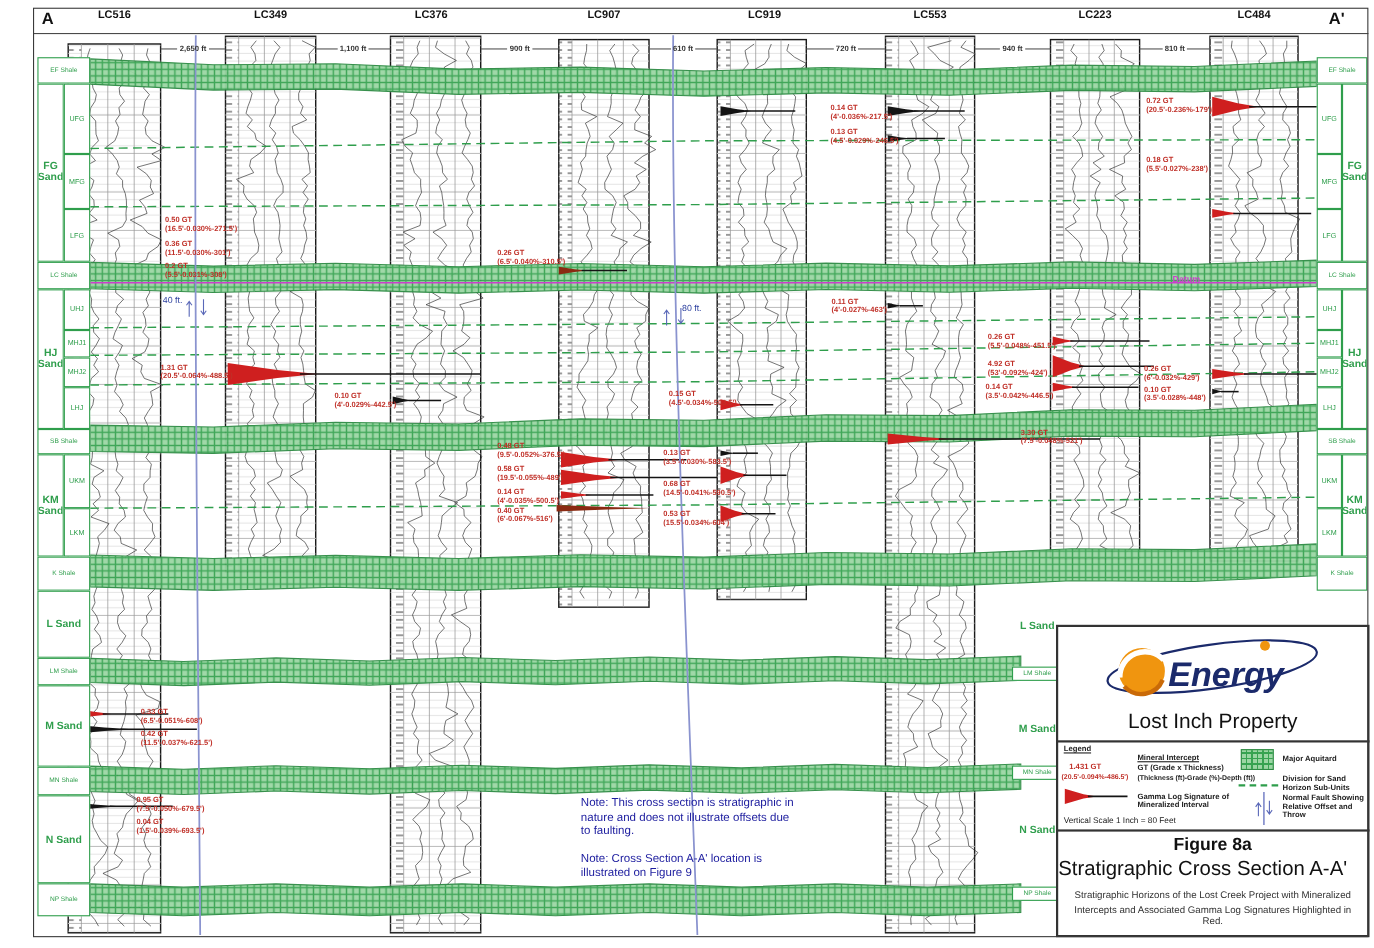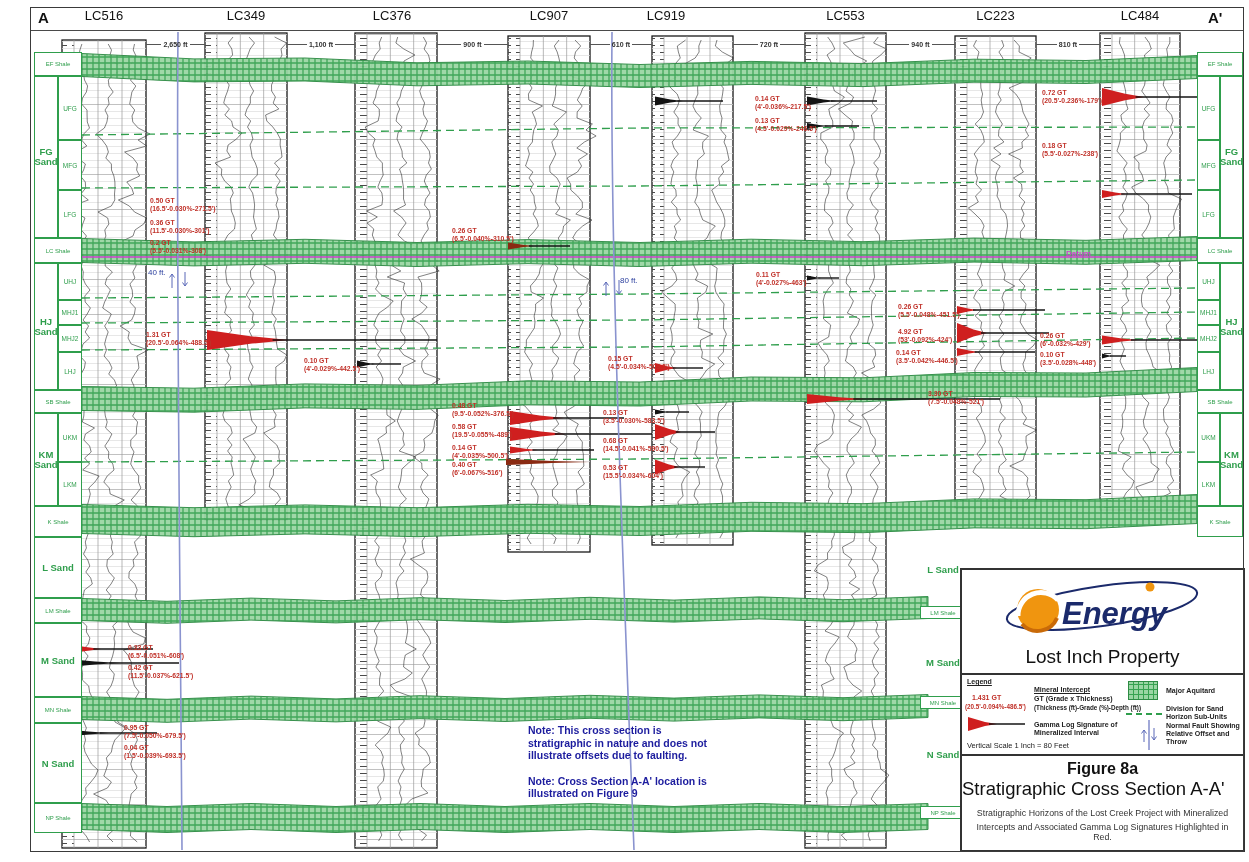--- a/index.html
+++ b/index.html
@@ -2,38 +2,38 @@
 <html><head>
 <meta charset="utf-8">
 <style>
   html,body{margin:0;padding:0;background:#ffffff}
   #stage{position:relative;width:1249px;height:862px;background:#fff;overflow:hidden;
          font-family:"Liberation Sans",sans-serif;}
   .outer-frame{position:absolute;left:30px;top:7px;width:1214px;height:845px;
                border:1.5px solid #3a3a3a;box-sizing:border-box;pointer-events:none;z-index:40}
   .topline{position:absolute;left:30px;top:30px;width:1214px;border-top:1px solid #4a4a4a;z-index:5}
   #sec-svg{position:absolute;left:0;top:0;z-index:2}
-  .well-name{position:absolute;top:8px;transform:translateX(-50%);font-size:13px;font-weight:normal;color:#111;z-index:6;white-space:nowrap}
+  .well-name{position:absolute;top:8px;transform:translateX(-50%);font-size:10px;font-weight:bold;color:#111;z-index:6;white-space:nowrap}
   .endpoint{position:absolute;top:9px;font-size:15px;font-weight:bold;color:#111;z-index:6}
   .dist{position:absolute;top:41px;display:flex;align-items:center;z-index:6;color:#333;font-size:7px;font-weight:bold}
   .dist::before,.dist::after{content:"";flex:1 1 auto;border-top:1px solid #555}
   .dist span{padding:0 2px;white-space:nowrap}
   .strat-box{position:absolute;box-sizing:border-box;border:1px solid #2f9e4c;background:#fff;color:#2f9e4c;
              display:flex;align-items:center;justify-content:center;text-align:center;z-index:8;overflow:hidden}
   .strat-shale{font-size:6px;line-height:6px}
   .strat-group{font-size:9.5px;font-weight:bold;line-height:10px;padding:0 1px}
   .strat-sub{font-size:6.5px;line-height:7px}
   .strat-sand{font-size:9.5px;font-weight:bold;line-height:11px}
   .strat-sand-free{position:absolute;color:#2f9e4c;font-size:9.5px;font-weight:bold;line-height:11px;
                    display:flex;align-items:center;justify-content:center;text-align:center;z-index:8}
   .ann{position:absolute;color:#c03028;font-size:6.8px;line-height:8.2px;font-weight:bold;white-space:nowrap;z-index:12}
   .fault-label{position:absolute;color:#2b3f9e;font-size:8px;font-weight:normal;z-index:12}
   .datum-label{position:absolute;color:#cc3fcc;font-size:8px;font-weight:bold;z-index:12}
   .notes{position:absolute;left:528px;top:724px;width:196px;color:#1c1c9e;font-size:10.5px;
-         font-weight:bold;line-height:12.5px;z-index:12}
+         font-weight:normal;line-height:12.5px;z-index:12}
   .notes p{margin:0 0 13px 0}
   .legend{position:absolute;left:960px;top:568px;width:285px;height:284px;background:#fff;
           border:2px solid #333;box-sizing:border-box;z-index:20}
   .logo-wrap{position:absolute;left:40px;top:6px;width:205px;height:66px}
   .lc-title{position:absolute;left:0;right:0;top:76px;text-align:center;font-size:19px;color:#111}
   .leg-sep{position:absolute;left:-2px;right:-2px;border-top:2px solid #333}
   .leg-t{position:absolute;font-size:7px;font-weight:bold;color:#222;line-height:8px;white-space:nowrap}
   .leg-red{color:#c03028}
   .und{text-decoration:underline}
   .leg-aq-swatch{position:absolute;left:166px;top:111px;width:30px;height:19px;box-sizing:border-box;
@@ -260,21 +260,21 @@
         <span>1,100 ft</span>
       </div>
       <div class="well-name" style="left: 392px;">LC376</div>
       <div class="dist" style="left: 437px; width: 71px;">
         <span>900 ft</span>
       </div>
       <div class="well-name" style="left: 549px;">LC907</div>
       <div class="dist" style="left: 590px; width: 62px;">
         <span>610 ft</span>
       </div>
-      <div class="well-name" style="left: 666px;">LC919</div>
+      <div class="well-name" style="left: 695px;">LC919</div>
       <div class="dist" style="left: 733px; width: 72px;">
         <span>720 ft</span>
       </div>
       <div class="well-name" style="left: 845.5px;">LC553</div>
       <div class="dist" style="left: 886px; width: 69px;">
         <span>940 ft</span>
       </div>
       <div class="well-name" style="left: 995.5px;">LC223</div>
       <div class="dist" style="left: 1036px; width: 64px;">
         <span>810 ft</span>

